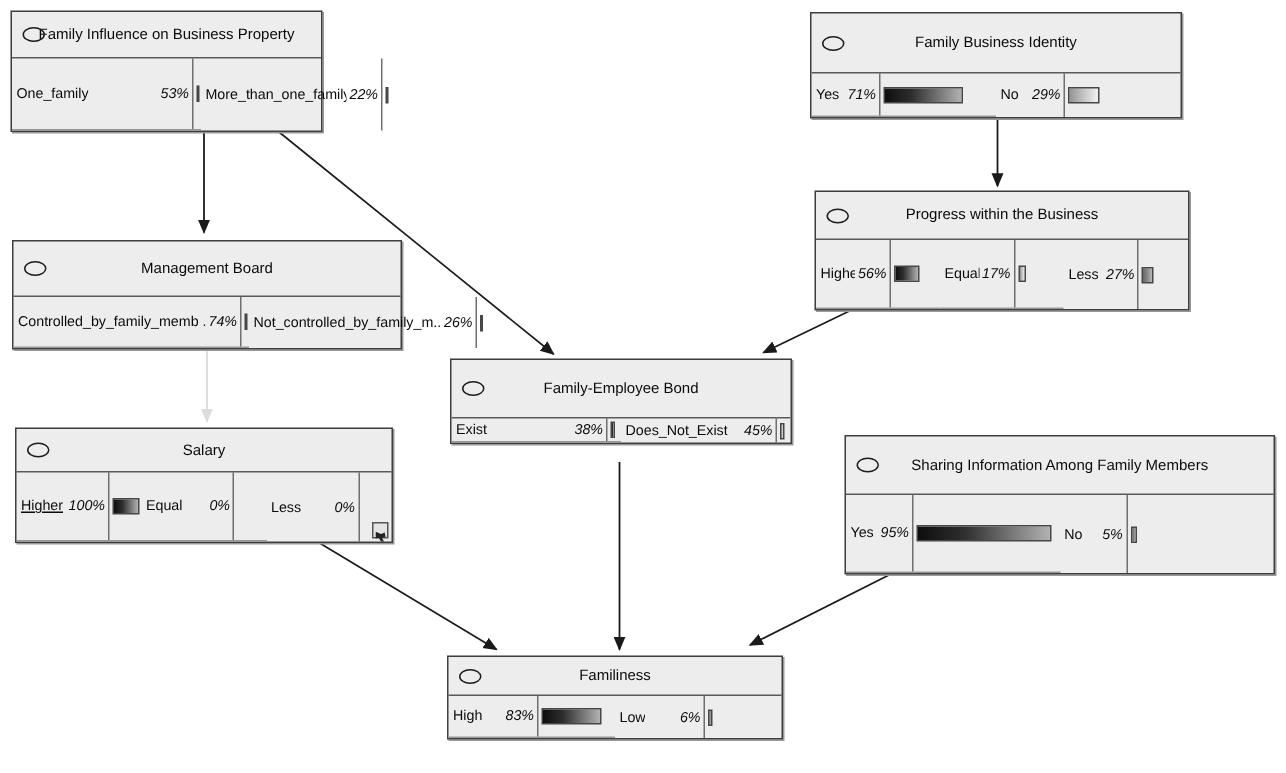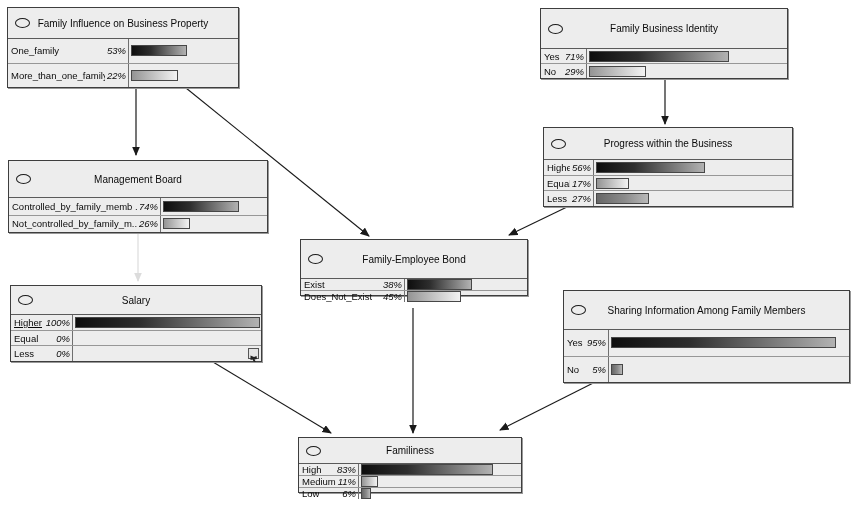--- a/index.html
+++ b/index.html
@@ -17,21 +17,21 @@
     position:relative;height:var(--th,30px);flex:none;
     display:flex;align-items:center;justify-content:center;
     border-bottom:1px solid #5a5a5a;
   }
   .title-bar .title{font-size:10px;letter-spacing:0px;white-space:nowrap;}
   .oval{
     position:absolute;left:7px;top:50%;transform:translateY(-50%);
     width:13px;height:8px;border:1.5px solid #1c1c1c;border-radius:50%;
     background:transparent;
   }
-  .rows{flex:1;display:flex;flex-direction:column;}
+  .rows{flex:1;display:flex;flex-direction:row;}
   .row{flex:1;display:flex;align-items:stretch;border-bottom:1px solid #979797;min-height:0;}
   .row:last-child{border-bottom:none;}
   .label-col{
     width:var(--lc,60px);flex:none;border-right:1px solid #6f6f6f;
     display:flex;align-items:center;justify-content:space-between;
     padding:0 2px 0 3px;box-sizing:border-box;
     font-size:9.5px;white-space:nowrap;overflow:hidden;
   }
   .label-col .state{overflow:hidden;text-overflow:clip;}
   .label-col .pct{margin-left:2px;font-style:italic;}
@@ -63,21 +63,21 @@
     <line x1="136" y1="88" x2="136" y2="155" stroke="#1a1a1a" stroke-width="1.2" marker-end="url(#ah)"></line>
     <line x1="186" y1="88" x2="369" y2="236" stroke="#1a1a1a" stroke-width="1.1" marker-end="url(#ah)"></line>
     <line x1="665" y1="80" x2="665" y2="124" stroke="#1a1a1a" stroke-width="1.2" marker-end="url(#ah)"></line>
     <line x1="567" y1="207" x2="509" y2="235" stroke="#1a1a1a" stroke-width="1.1" marker-end="url(#ah)"></line>
     <line x1="138" y1="234" x2="138" y2="281" stroke="#dcdcdc" stroke-width="1.2" marker-end="url(#ahf)"></line>
     <line x1="213" y1="362" x2="331" y2="433" stroke="#1a1a1a" stroke-width="1.1" marker-end="url(#ah)"></line>
     <line x1="413" y1="308" x2="413" y2="433" stroke="#1a1a1a" stroke-width="1.2" marker-end="url(#ah)"></line>
     <line x1="633" y1="363" x2="500" y2="430" stroke="#1a1a1a" stroke-width="1.1" marker-end="url(#ah)"></line>
   </svg>
 
-  <div class="node" style="left:7px;top:7px;width:232px;height:81px;--th:30px;--lc:121px">
+  <div class="node" style="left:7px;top:7px;width:208px;height:81px;--th:30px;--lc:121px">
     <div class="title-bar">
       <span class="oval"></span>
       <span class="title">Family Influence on Business Property</span>
     </div>
     <div class="rows">
       <div class="row">
         <div class="label-col">
             <span class="state">One_family</span>
             <span class="pct">53%</span>
           </div>
@@ -288,29 +288,20 @@
         <div class="label-col">
             <span class="state">High</span>
             <span class="pct">83%</span>
           </div>
         <div class="bar-track">
             <div class="bar dark" style="width: 83%;"></div>
           </div>
       </div>
       <div class="row">
         <div class="label-col">
-            <span class="state">Medium</span>
-            <span class="pct">11%</span>
-          </div>
-        <div class="bar-track">
-            <div class="bar light" style="width: 11%;"></div>
-          </div>
-      </div>
-      <div class="row">
-        <div class="label-col">
             <span class="state">Low</span>
             <span class="pct">6%</span>
           </div>
         <div class="bar-track">
             <div class="bar mid" style="width: 6%;"></div>
           </div>
       </div>
     </div>
   </div>
 

